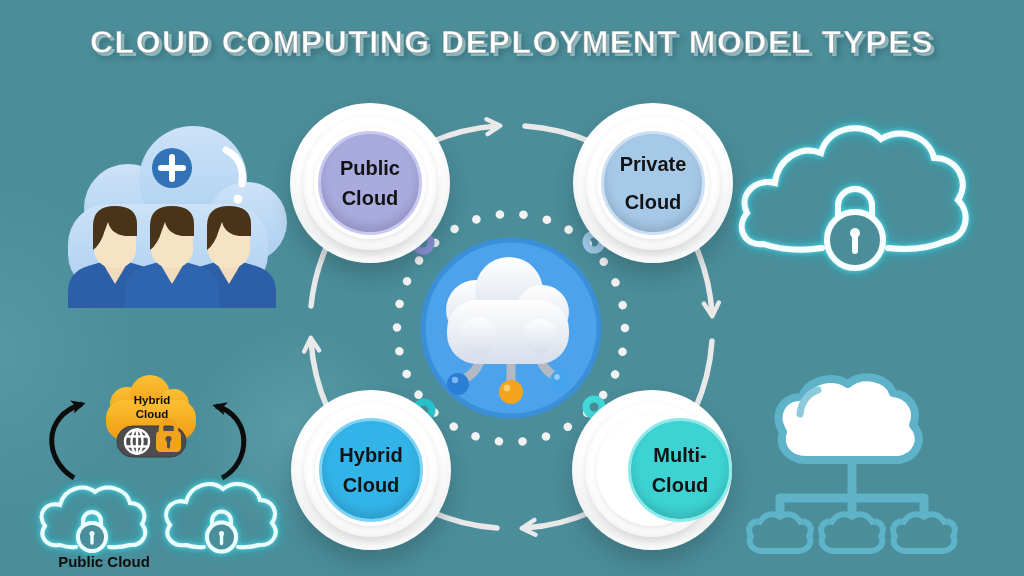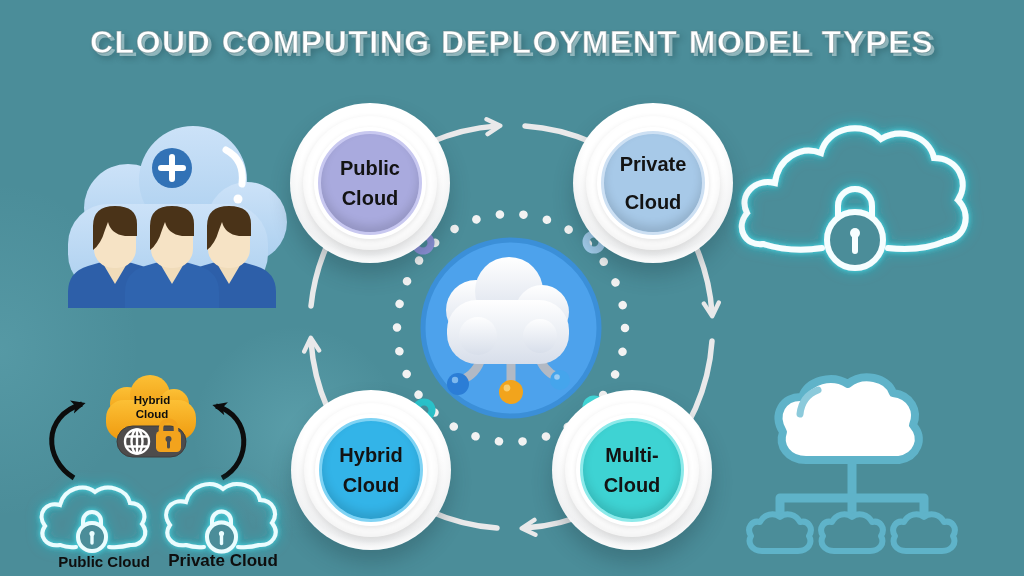--- a/index.html
+++ b/index.html
@@ -252,27 +252,26 @@
       <span>Private</span>
       <span>Cloud</span>
     </div>
   </div>
   <div class="node" style="left:291px;top:390px;">
     <div class="node-inner fill-hybrid">
       <span>Hybrid</span>
       <span>Cloud</span>
     </div>
   </div>
-  <div class="node" style="left:552px;top:390px;">
+  <div class="node" style="left:572px;top:390px;justify-content:flex-end;">
     <div class="node-inner fill-multi">
       <span>Multi-</span>
       <span>Cloud</span>
     </div>
   </div>
 
   <div class="overlay-label" id="hybrid-label">
     <span>Hybrid</span>
     <span>Cloud</span>
   </div>
   <div class="overlay-label" id="public-label">Public Cloud</div>
-  <div class="overlay-label" id="private-label">Private Cloud</div>
 
 </div>
 
 </body></html>

